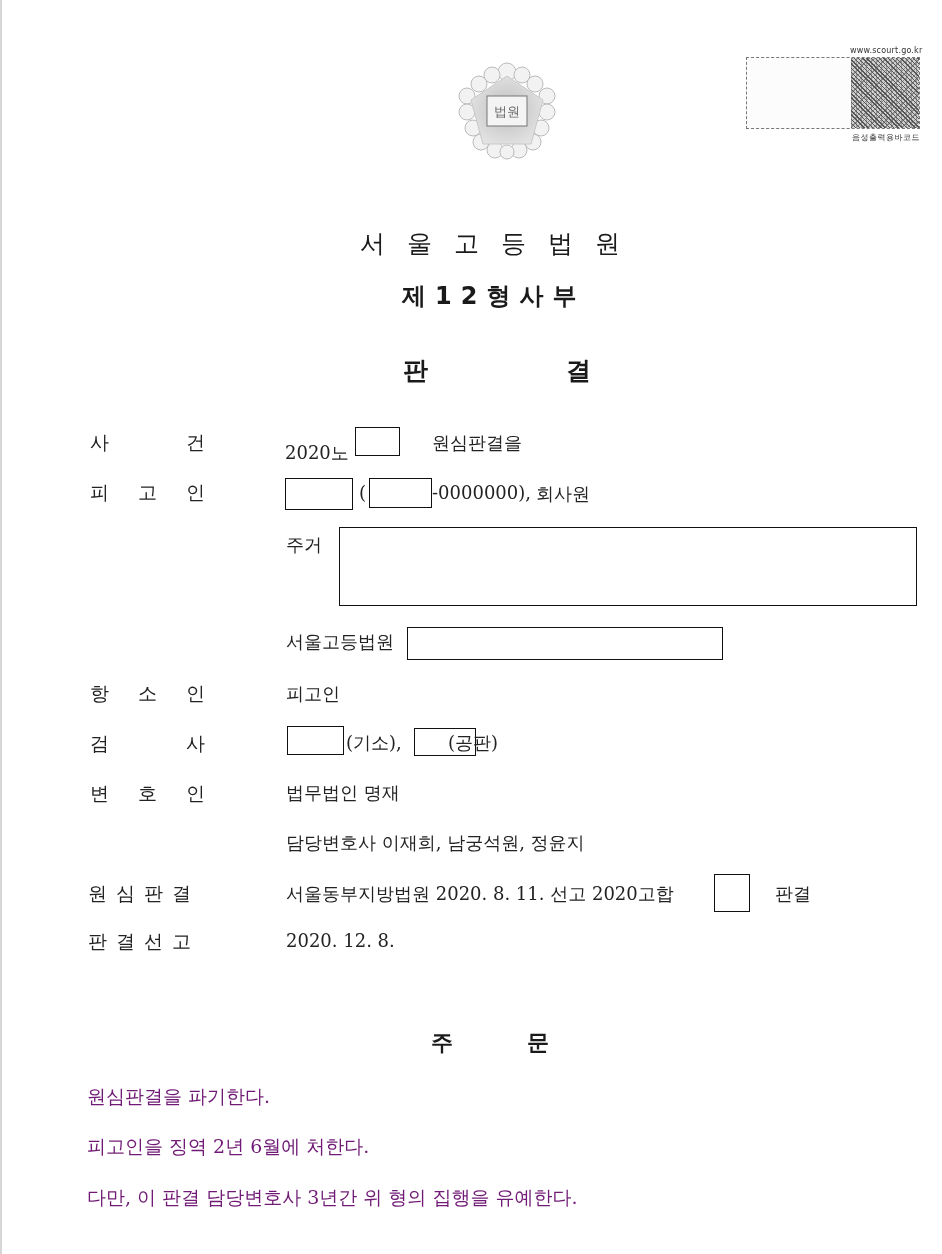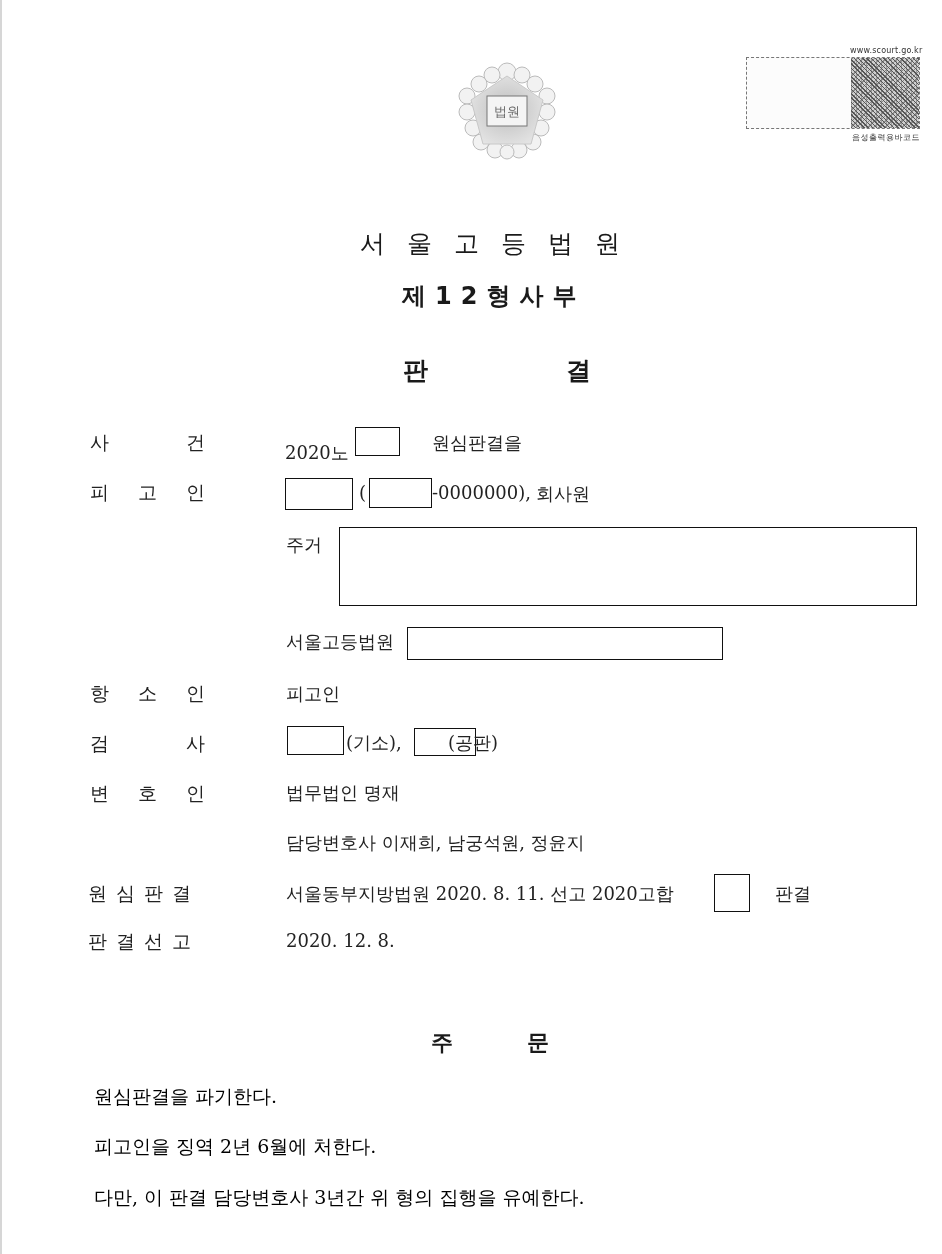--- a/index.html
+++ b/index.html
@@ -24,21 +24,21 @@
     .barcode-caption { left: 852px; top: 132px; font-size: 8px; color: #333; font-family: "DejaVu Sans", sans-serif; letter-spacing: 0.5px; }
     
     .court-name { left: 360px; top: 202px; font-size: 25px; letter-spacing: 22px; font-family: "DejaVu Sans", sans-serif; font-weight: normal; margin-top: 25px; }
     .division { left: 402px; top: 280px; font-size: 24px; letter-spacing: 9px; font-family: "DejaVu Sans", sans-serif; font-weight: bold; }
     .doc-type { top: 354px; font-size: 25px; font-family: "DejaVu Sans", sans-serif; font-weight: bold; }
     
     .label { font-size: 19px; color: #222; }
     .value { font-size: 18px; color: #222; white-space: nowrap; }
     .redact { position: absolute; border: 1.2px solid #111; background: #fff; box-sizing: border-box; }
     .section-title { top: 1028px; font-size: 22px; font-family: "DejaVu Sans", sans-serif; font-weight: bold; }
-    .body-line { left: 94px; font-size: 19px; color: #000000; white-space: nowrap; }
+    .body-line { left: 87px; font-size: 19px; color: #701a75; white-space: nowrap; }
   </style>
 </head>
 <body>
 
 <div class="left-edge"></div>
 
 <div class="abs emblem">
   <svg width="104" height="98" viewBox="0 0 104 98">
     <defs>
       <radialGradient id="g1" cx="50%" cy="50%" r="60%">

